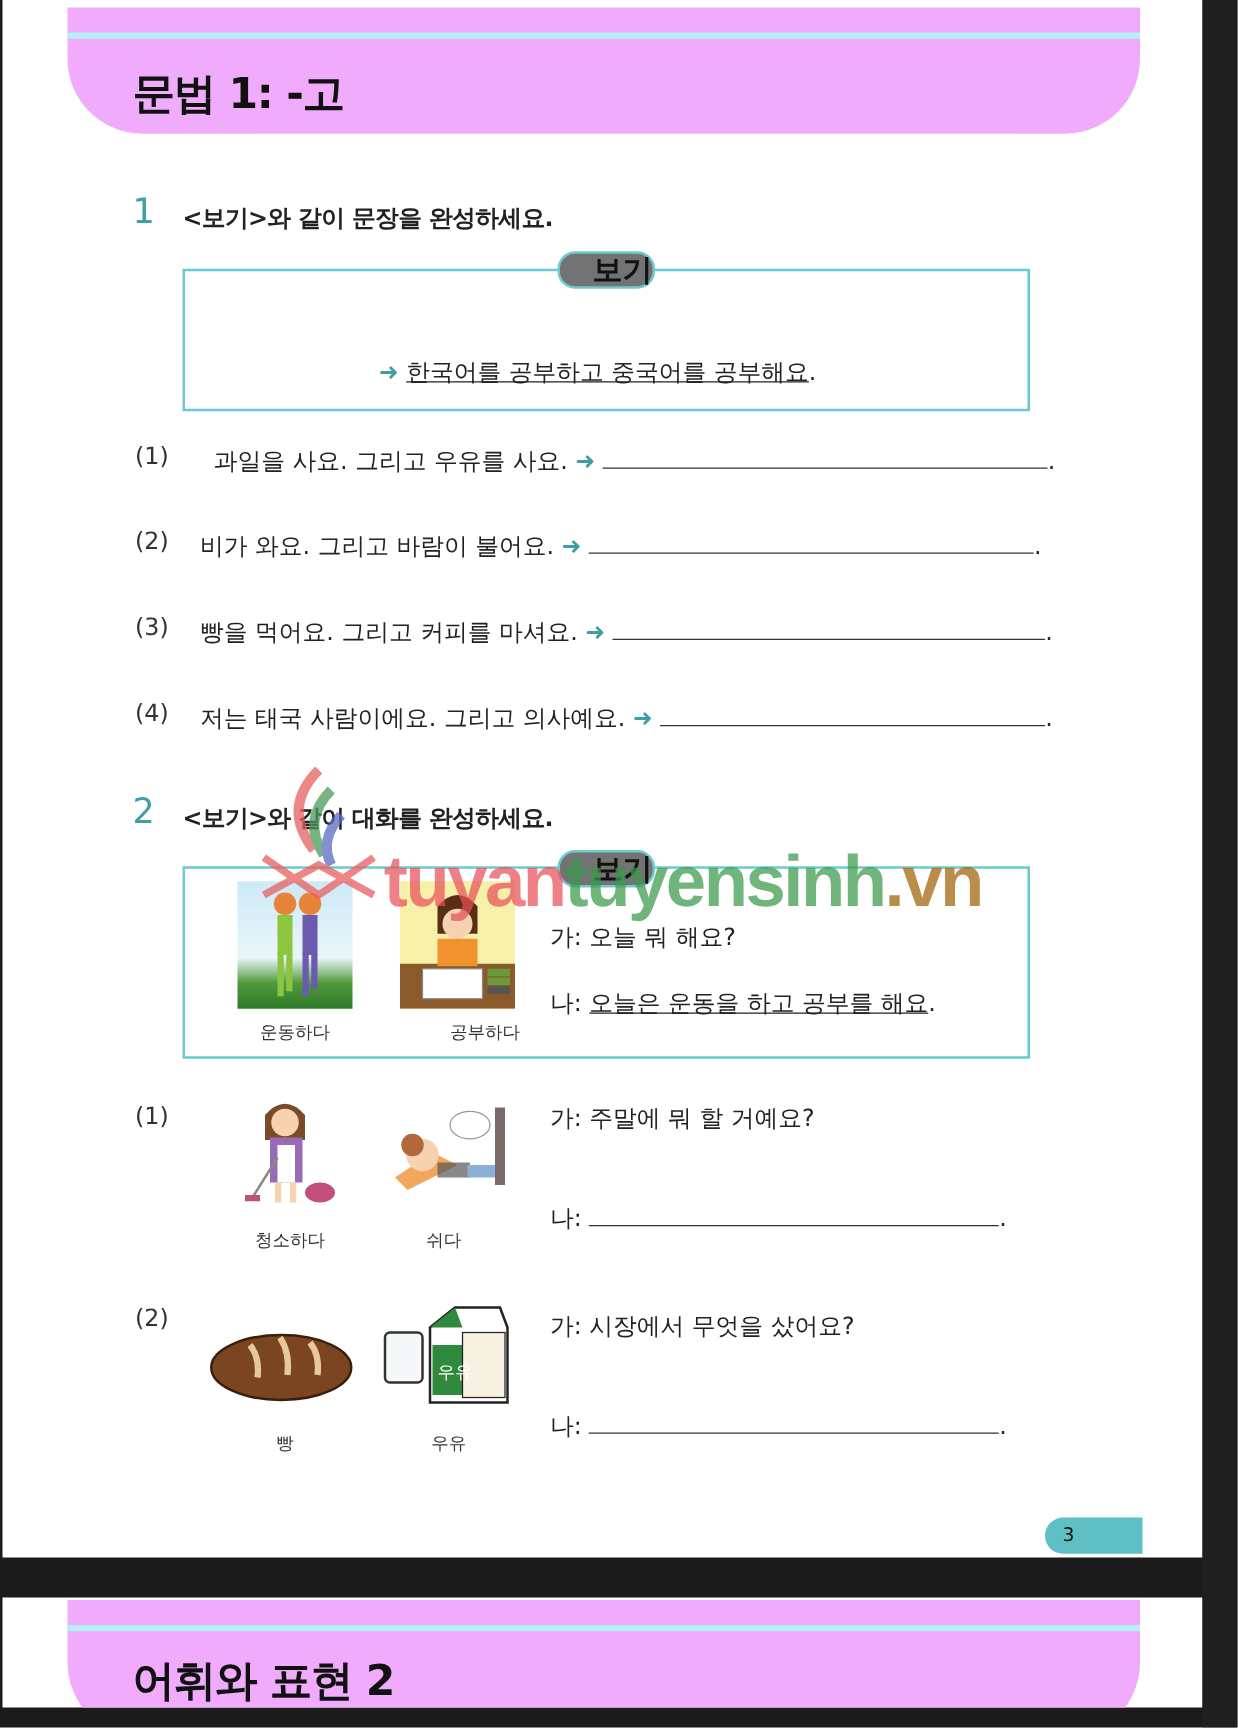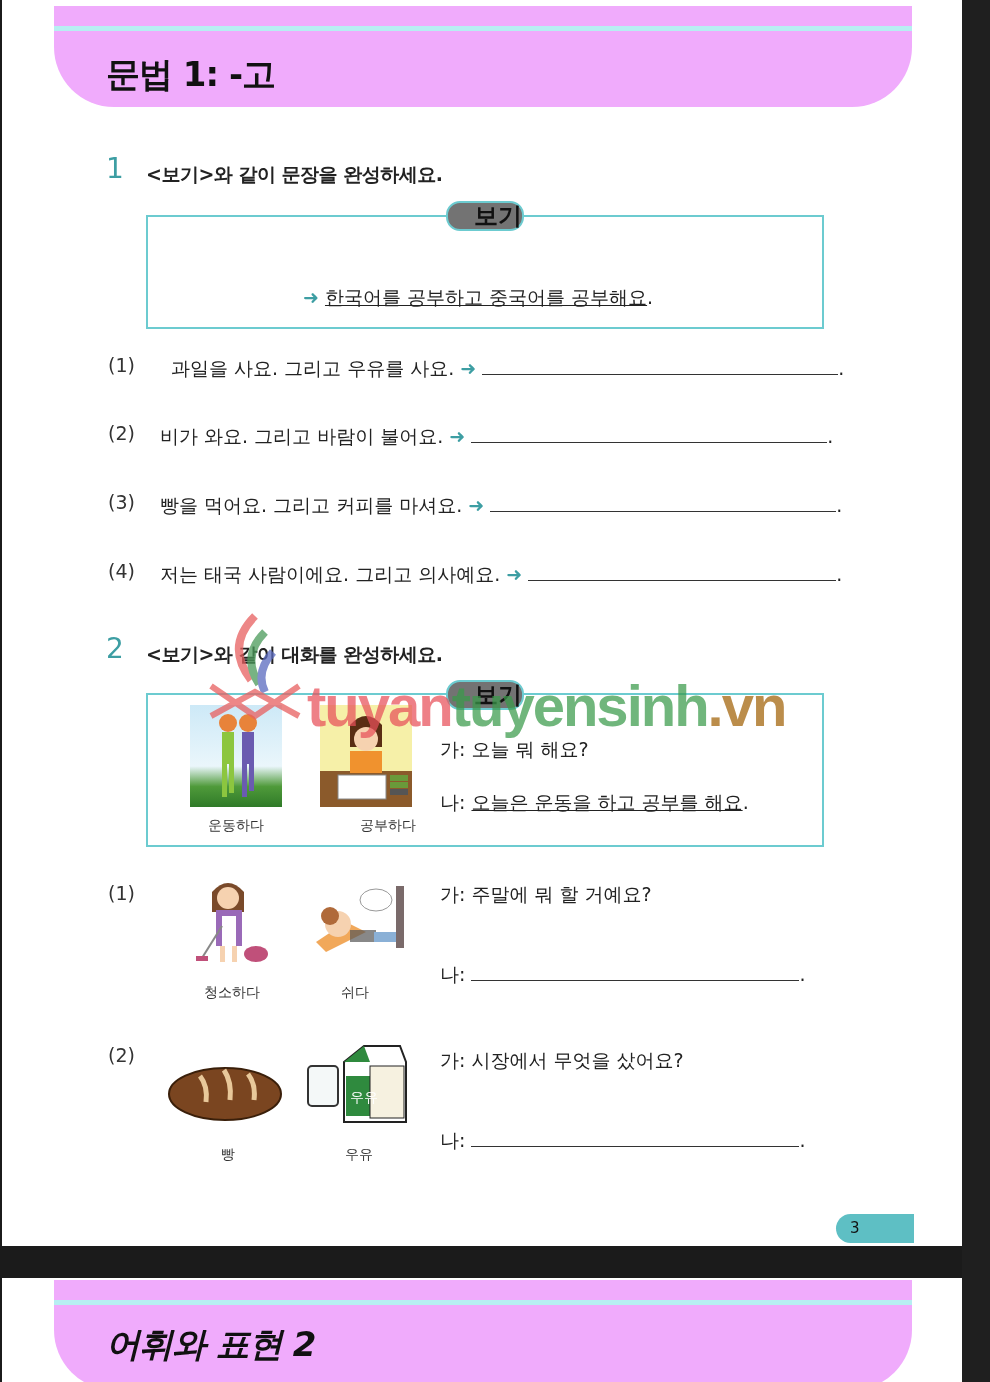--- a/index.html
+++ b/index.html
@@ -1,19 +1,19 @@
 <!DOCTYPE html>
 <html><head>
 <meta charset="utf-8">
 <style>
   html,body{margin:0;padding:0;}
   body{width:990px;height:1382px;background:#1b1b1b;position:relative;overflow:hidden;font-family:"DejaVu Sans",sans-serif;color:#222;}
   .page{position:absolute;left:2px;width:960px;background:#fff;overflow:hidden;}
   .page1{top:0;height:1246px;}
-  .page2{top:1278px;height:104px;font-style:italic;}
+  .page2{top:1278px;height:88px;}
   .scroll-track{position:absolute;left:962px;top:0;width:28px;height:1382px;background:#1f1f1f;}
   .header-band{position:absolute;left:52px;width:858px;background:#f0abfc;border-radius:0 0 60px 60px;}
   .page1 .header-band{top:6px;height:101px;}
   .page2 .header-band{top:2px;height:110px;}
   .header-stripe{position:absolute;left:0;right:0;height:5px;background:#b7eef2;}
   .page1 .header-stripe{top:20px;}
   .page2 .header-stripe{top:20px;}
   .header-title{position:absolute;left:52px;font-family:"DejaVu Sans",sans-serif;font-weight:bold;font-size:34px;color:#111;letter-spacing:-1px;}
   .page1 .header-title{top:46px;}
   .page2 .header-title{top:42px;}

